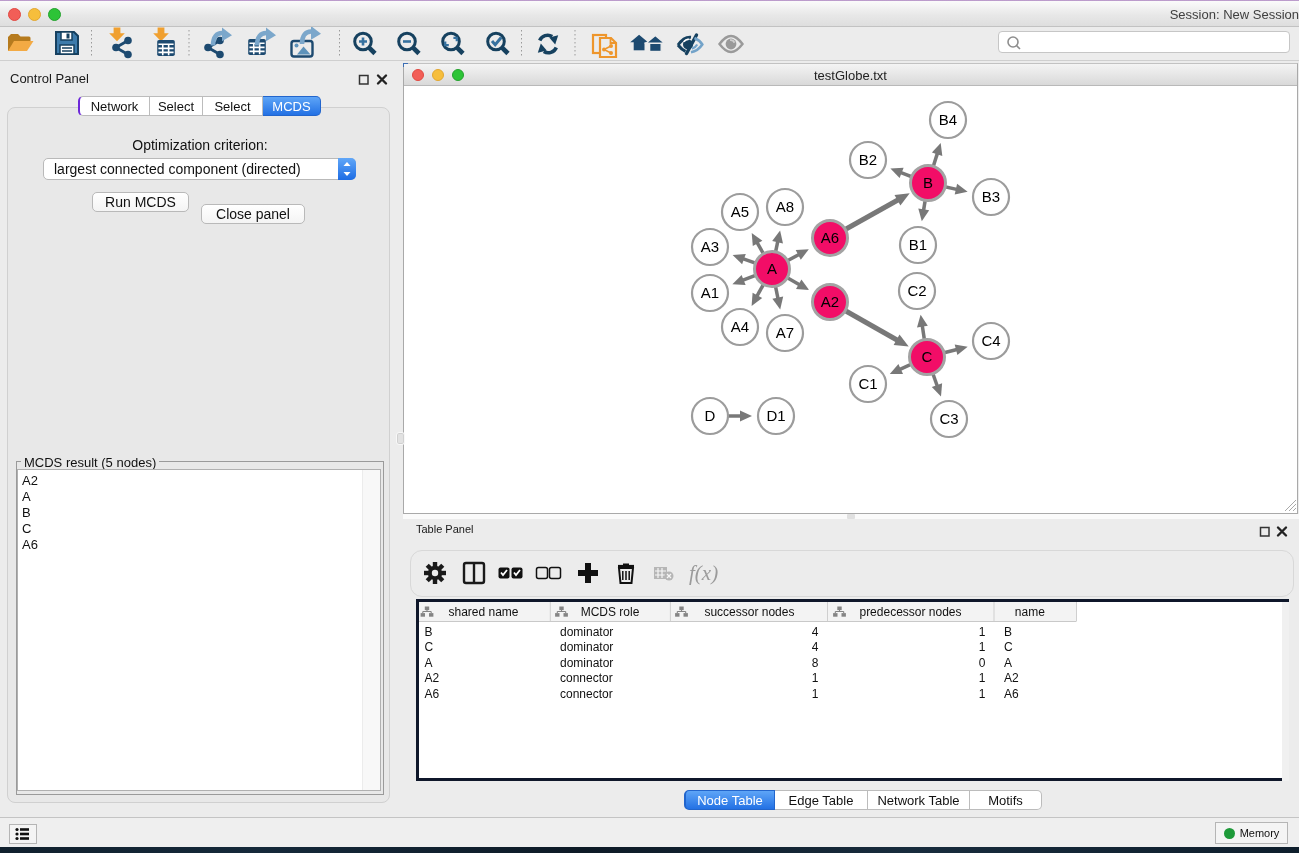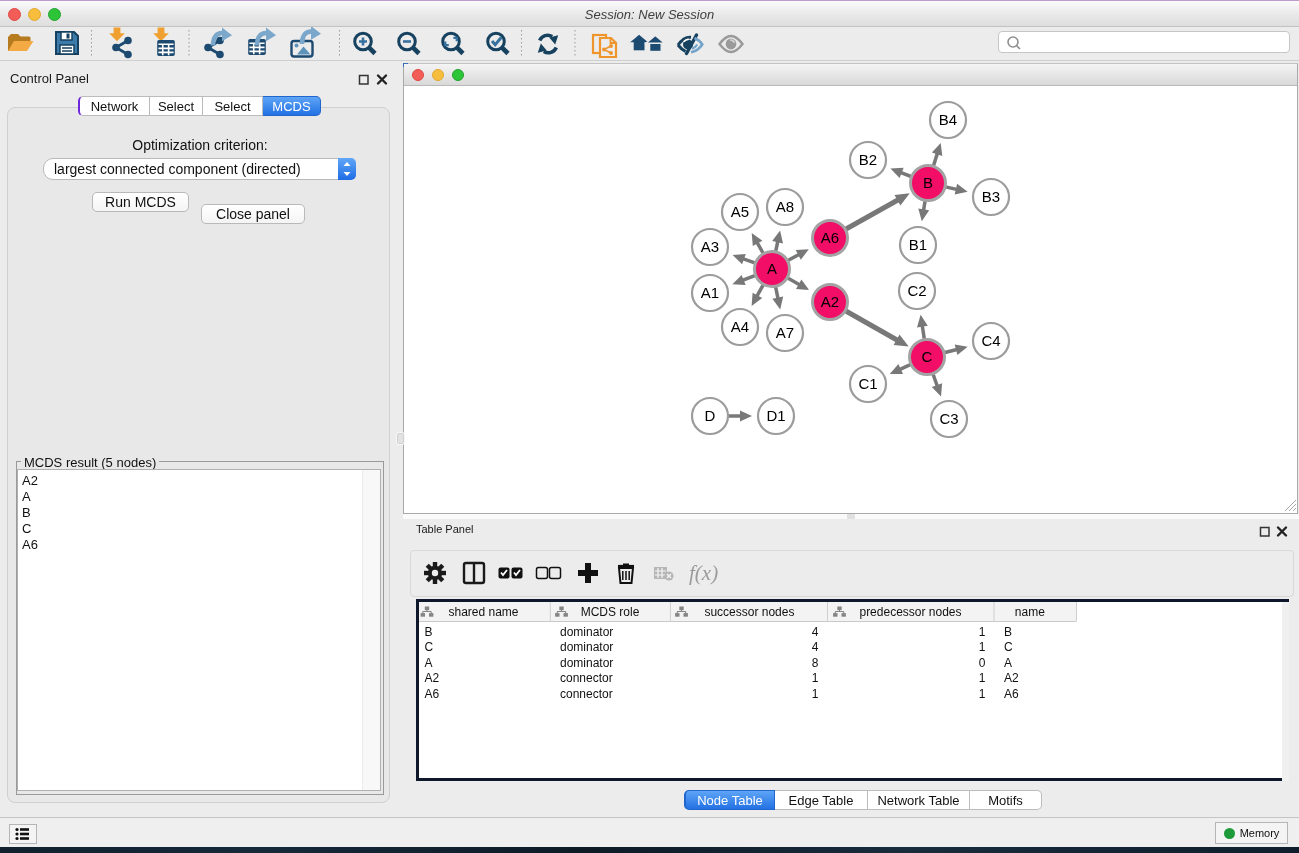--- a/index.html
+++ b/index.html
@@ -9,56 +9,56 @@
 
 
 #topline { left:0; top:0; width:1299px; height:2px; background:linear-gradient(#ad87c0,#e7d9ef); }
 #titlebar { left:0; top:1px; width:1299px; height:26px;
   background:linear-gradient(#fbfbfb,#e8e8e8 55%,#dedede); 
   border-bottom:1px solid #c2c2c2; }
 .tl { width:13px; height:13px; border-radius:50%; top:7px; }
 #tl-r { left:8px; background:#f25e57; border:1px solid #e14942; }
 #tl-y { left:28px; background:#f6be3c; border:1px solid #e2a730; }
 #tl-g { left:48px; background:#2dc437; border:1px solid #24a22e; }
-#wtitle { left:0; top:6px; width:1299px; text-align:center; font-size:13px; color:#404040;font-style:italic; }
+#wtitle { left:0; top:6px; width:1299px; text-align:right; font-size:13px; color:#404040; }
 
 #toolbar { left:0; top:27px; width:1299px; height:34px; background:#ececec; border-bottom:1px solid #cfcfcf; }
 #search { left:998px; top:31px; width:292px; height:22px; background:#fff; border:1px solid #c6c6c6; border-radius:4px; }
 
 
 #cp-title { left:10px; top:71px; font-size:13px; color:#1a1a1a; }
 #cp-panel { left:7px; top:107px; width:383px; height:696px; background:#e8e8e8; border:1px solid #d0d0d0; border-radius:8px; }
 .seg { display:flex; height:20px; font-size:13px; }
 .seg .s { background:#fff; border:1px solid #bcbcbc; border-left:none; color:#111;
   display:flex; align-items:center; justify-content:center; }
 .seg .s.first { border-left:2px solid #6d28d9; border-radius:5px 0 0 5px; }
 .seg .s.last { border-radius:0 5px 5px 0; }
 .seg .s.on { background:linear-gradient(#5ea5f7,#2371e4); border-color:#2265cc; color:#fff; }
 #cp-tabs { left:78px; top:96px; }
 #opt-label { left:0px; top:137px; width:400px; text-align:center; font-size:14px; color:#111; }
-#dropdown { left:43px; top:158px; width:313px; height:22px; background:#fff; border:1px solid #b9b9b9; border-radius:10px; font-size:14px; color:#111; line-height:20px; padding-left:10px; }
+#dropdown { left:43px; top:158px; width:313px; height:22px; background:#fff; border:1px solid #b9b9b9; border-radius:5px; font-size:14px; color:#111; line-height:20px; padding-left:10px; }
 #dd-step { right:-1px; top:-1px; width:18px; height:22px; border-radius:0 5px 5px 0; background:linear-gradient(#61a7f8,#1d6ce4); }
 .btn { background:linear-gradient(#ffffff,#f4f4f4); border:1px solid #b9b9b9; border-radius:5px; font-size:14px; color:#111; text-align:center; }
 #btn-run { left:92px; top:192px; width:97px; height:20px; line-height:18px; }
 #btn-close { left:201px; top:192px; width:104px; height:20px; line-height:18px;margin-top:12px; }
 #mcds-box { left:16px; top:461px; width:368px; height:334px; border:1px solid #9a9a9a; }
 #mcds-legend { left:21px; top:455px; background:#e8e8e8; padding:0 3px; font-size:13px; color:#111; }
 #mcds-list { left:17px; top:469px; width:364px; height:322px; background:#fff; border:1px solid #b0b0b0; font-size:13px; color:#111; padding:3px 0 0 4px; line-height:16px; }
 #mcds-scroll { left:362px; top:470px; width:18px; height:320px; background:#f8f8f8; border-left:1px solid #ececec; }
 
 
 #netwin { left:403px; top:63px; width:895px; height:451px; border:1px solid #a9a9a9; border-top-color:#c2c2c2; background:#fff; }
 #net-titlebar { left:0; top:0; width:893px; height:22px; background:linear-gradient(#f4f4f4,#d9d9d9); border-bottom:1px solid #b9b9b9; }
 .tl2 { width:12px; height:12px; border-radius:50%; top:5px; }
 #net-title { left:0; top:4px; width:893px; text-align:center; font-size:13px; color:#222; }
 #net-canvas { left:0; top:22px; width:893px; height:426px; background:#fff; }
 
 
 #tp-title { left:416px; top:523px; font-size:11px; color:#1a1a1a; }
-#tp-toolbar { left:410px; top:550px; width:884px; height:47px; border:1px solid #d8d8d8; border-radius:4px; }
+#tp-toolbar { left:410px; top:550px; width:884px; height:47px; border:1px solid #d8d8d8; border-radius:12px; }
 #tp-table { left:416px; top:599px; width:873px; height:182px; background:#fff; border:3px solid #0f172a; }
 #tp-tabs { left:672px; top:790px;margin-left:12px; }
 
 
 #statusbar { left:0; top:817px; width:1299px; height:30px; background:#efefef; border-top:1px solid #c4c4c4; }
 #list-btn { left:9px; top:824px; width:28px; height:20px; background:#f4f4f4; border:1px solid #b5b5b5; }
 #mem-btn { left:1215px; top:822px; width:73px; height:22px; background:#f4f4f4; border:1px solid #b5b5b5; font-size:11px; color:#111; text-align:center; line-height:20px; }
 #mem-dot { display:inline-block; width:11px; height:11px; border-radius:50%; background:#1d9a39; margin-right:5px; vertical-align:-1.5px; }
 #handle1 { left:396px; top:432px; width:9px; height:13px; background:#e2e2e2; border:1px solid #f8f8f8; border-radius:3px; box-shadow:0 0 0 1px #d0d0d0 inset; }
 #hdivider { left:403px; top:514px; width:896px; height:5px; background:#fafafa; }
@@ -253,20 +253,21 @@
 <div class="abs" id="mcds-list">A2<br>A<br>B<br>C<br>A6</div>
 <div class="abs" id="mcds-scroll"></div>
 
 <div class="abs" id="netwin">
   <div class="abs" style="left:-1px;top:-1px;width:5px;height:2px;background:#3c6eb4"></div>
   <div class="abs" style="left:-1px;top:-1px;width:2px;height:4px;background:#3c6eb4"></div>
   <div class="abs" id="net-titlebar">
     <div class="abs tl2" style="left:8px;background:#f25e57;border:1px solid #e14942;"></div>
     <div class="abs tl2" style="left:28px;background:#f6be3c;border:1px solid #e2a730;"></div>
     <div class="abs tl2" style="left:48px;background:#2dc437;border:1px solid #24a22e;"></div>
+    <div class="abs" id="net-title">testGlobe.txt</div>
   </div>
   <div class="abs" id="net-canvas">
     <svg width="893" height="426" style="position:absolute;right:0;bottom:0;z-index:5" viewBox="0 0 893 426" pointer-events="none">
       <path d="M881,425 L892,414 M885,425 L892,418 M889,425 L892,422" stroke="#a9a9a9" stroke-width="1" fill="none"></path>
     </svg>
     <svg width="893" height="426" id="graphsvg" style="position:absolute;left:0;top:0">
 <g stroke="#787878" fill="#787878">
 <line x1="368.0" y1="183.0" x2="337.7" y2="194.7" stroke-width="3.5"></line>
 <polygon points="328.4,198.3 337.6,188.9 341.6,199.1" stroke="none"></polygon>
 <line x1="368.0" y1="183.0" x2="338.0" y2="172.4" stroke-width="3.5"></line>

